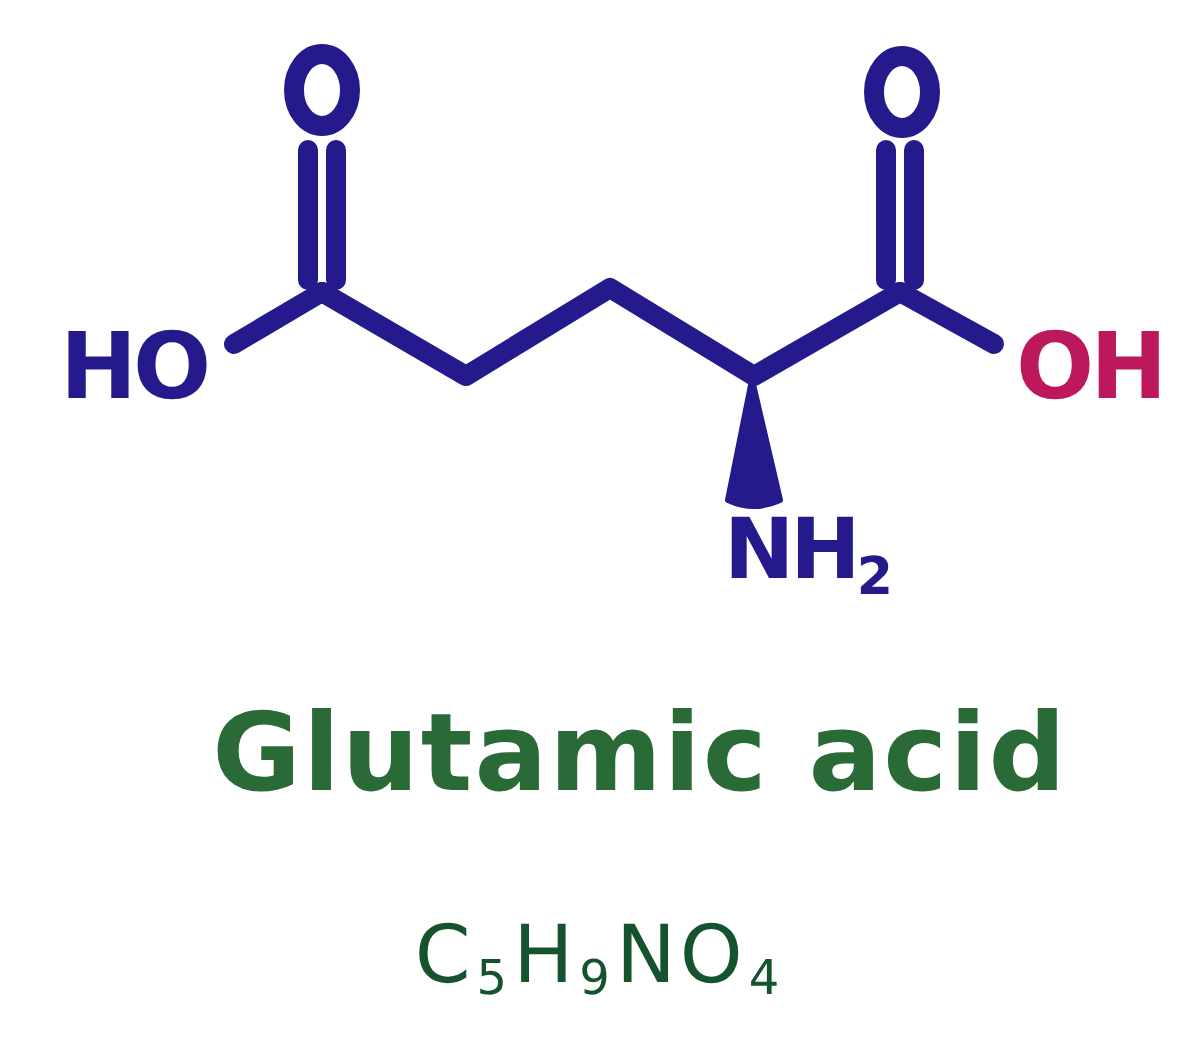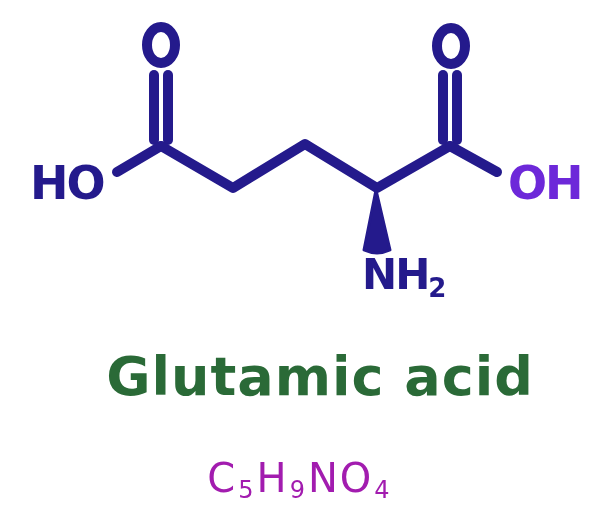--- a/index.html
+++ b/index.html
@@ -43,23 +43,23 @@
 
     <ellipse cx="161" cy="45" rx="14" ry="18"></ellipse>
     <ellipse cx="451" cy="46" rx="14" ry="18"></ellipse>
   </g>
 
   <path d="M376 190 L364 250 Q377 256 390 250 Z" fill="#241a8c" stroke="#241a8c" stroke-width="3" stroke-linejoin="round"></path>
 </svg>
 
 <div class="atom" style="left:30px; top:160px; font-size:46px; color:#241a8c; letter-spacing:-2px;text-align:right;">HO</div>
 
-<div class="atom" style="left:508px; top:160px; font-size:46px; color:#6d28d9; letter-spacing:-2px;">OH</div>
+<div class="atom" style="left:508px; top:160px; font-size:46px; color:#be185d; letter-spacing:-2px;">OH</div>
 
 <div class="atom" style="left:362px; top:254px; font-size:42px; color:#241a8c; letter-spacing:-2px;">
   <span>NH</span><span class="sub">2</span>
 </div>
 
 <div class="title" style="top:345px; font-size:54px; color:#2a6a37; letter-spacing:1px;padding-left:20px;">Glutamic acid</div>
 
-<div class="title formula" style="top:455px; font-size:40px; color:#a21caf; font-weight:normal; letter-spacing:2px;">
+<div class="title formula" style="top:455px; font-size:40px; color:#14532d; font-weight:normal; letter-spacing:2px;">
   <span>C</span><span class="fsub">5</span><span>H</span><span class="fsub">9</span><span>N</span><span>O</span><span class="fsub">4</span>
 </div>
 
 </body></html>

